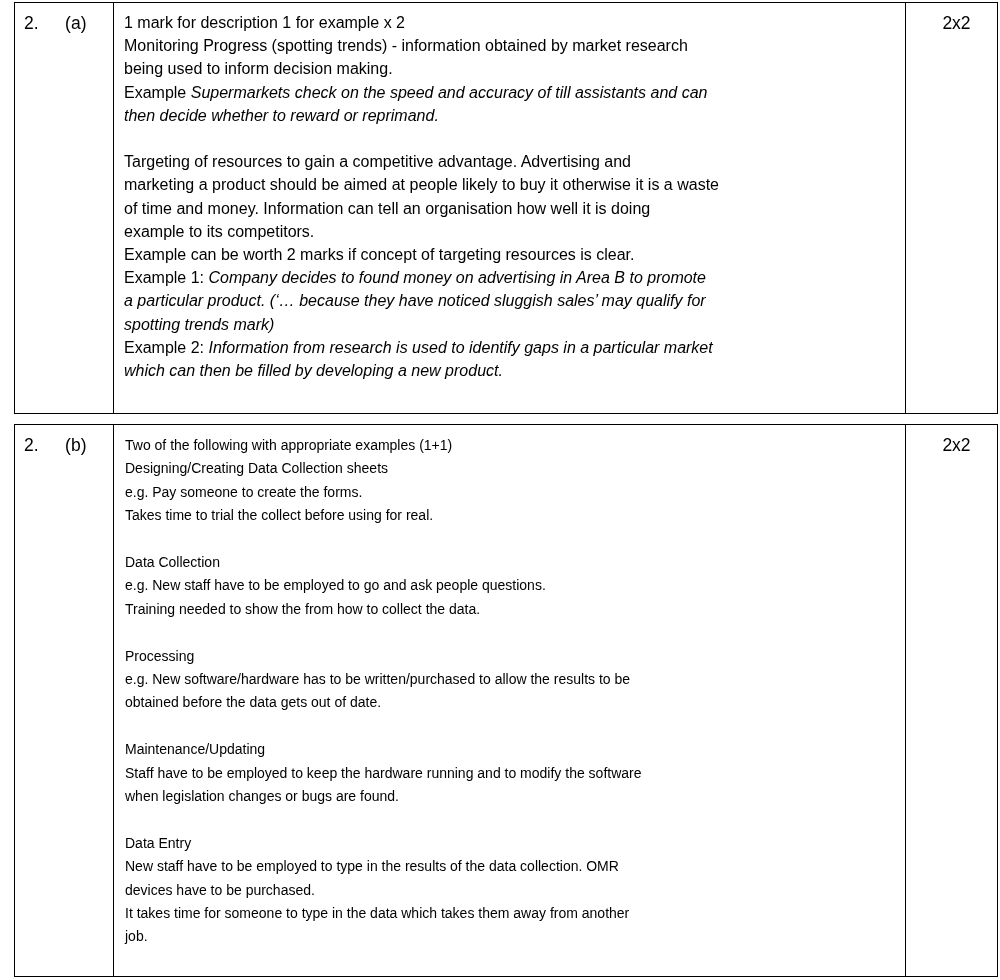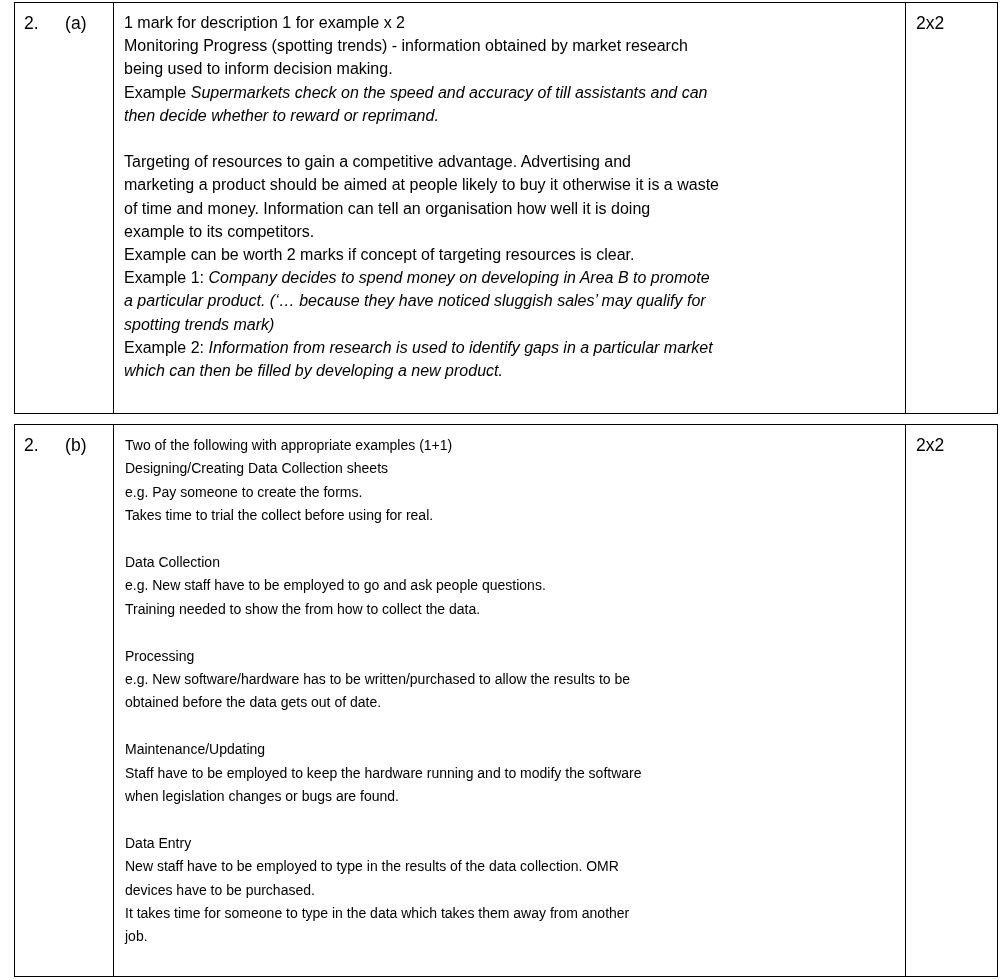--- a/index.html
+++ b/index.html
@@ -55,20 +55,21 @@
     letter-spacing: .1px;
   }
   .qnum-n   { width: 41px; }
   .qnum-sub { }
 
   
   .marks-wrap {
     padding: 9px 0 0 10px;
     font-size: 17.5px;
     line-height: 23px;
+    text-align: center;
   }
 
   
   .body-wrap {
     padding: 8px 8px 8px 10px;
     font-size: 16px;
     line-height: 23.2px;
   }
   #table-b .body-wrap {
     padding: 9px 8px 8px 11px;
@@ -117,21 +118,21 @@
                 <span class="line"><span>Example </span><i class="em">Supermarkets check on the speed and accuracy of till assistants and can</i></span>
                 <span class="line"><i class="em">then decide whether to reward or reprimand.</i></span>
               </div>
               <div class="spacer"></div>
               <div class="para">
                 <span class="line"><b class="strong">Targeting of resources to gain a competitive advantage</b><span>.  Advertising and</span></span>
                 <span class="line"><span>marketing a product should be aimed at people likely to buy it otherwise it is a waste</span></span>
                 <span class="line"><span>of time and money.  Information can tell an organisation how well it is doing</span></span>
                 <span class="line"><span>example to its competitors.</span></span>
                 <span class="line"><span>Example can be worth 2 marks if concept of targeting resources is clear.</span></span>
-                <span class="line"><span>Example 1: </span><i class="em">Company decides to spend money on developing in Area B to promote</i></span>
+                <span class="line"><span>Example 1: </span><i class="em">Company decides to found money on advertising in Area B to promote</i></span>
                 <span class="line"><i class="em">a particular product. (‘… because they have noticed sluggish sales’ may qualify for</i></span>
                 <span class="line"><i class="em">spotting trends mark)</i></span>
                 <span class="line"><span>Example 2: </span><i class="em">Information from research is used to identify gaps in a particular market</i></span>
                 <span class="line"><i class="em">which can then be filled by developing a new product.</i></span>
               </div>
             </div>
       </td>
       <td>
         <div class="marks-wrap">2x2</div>
       </td>

